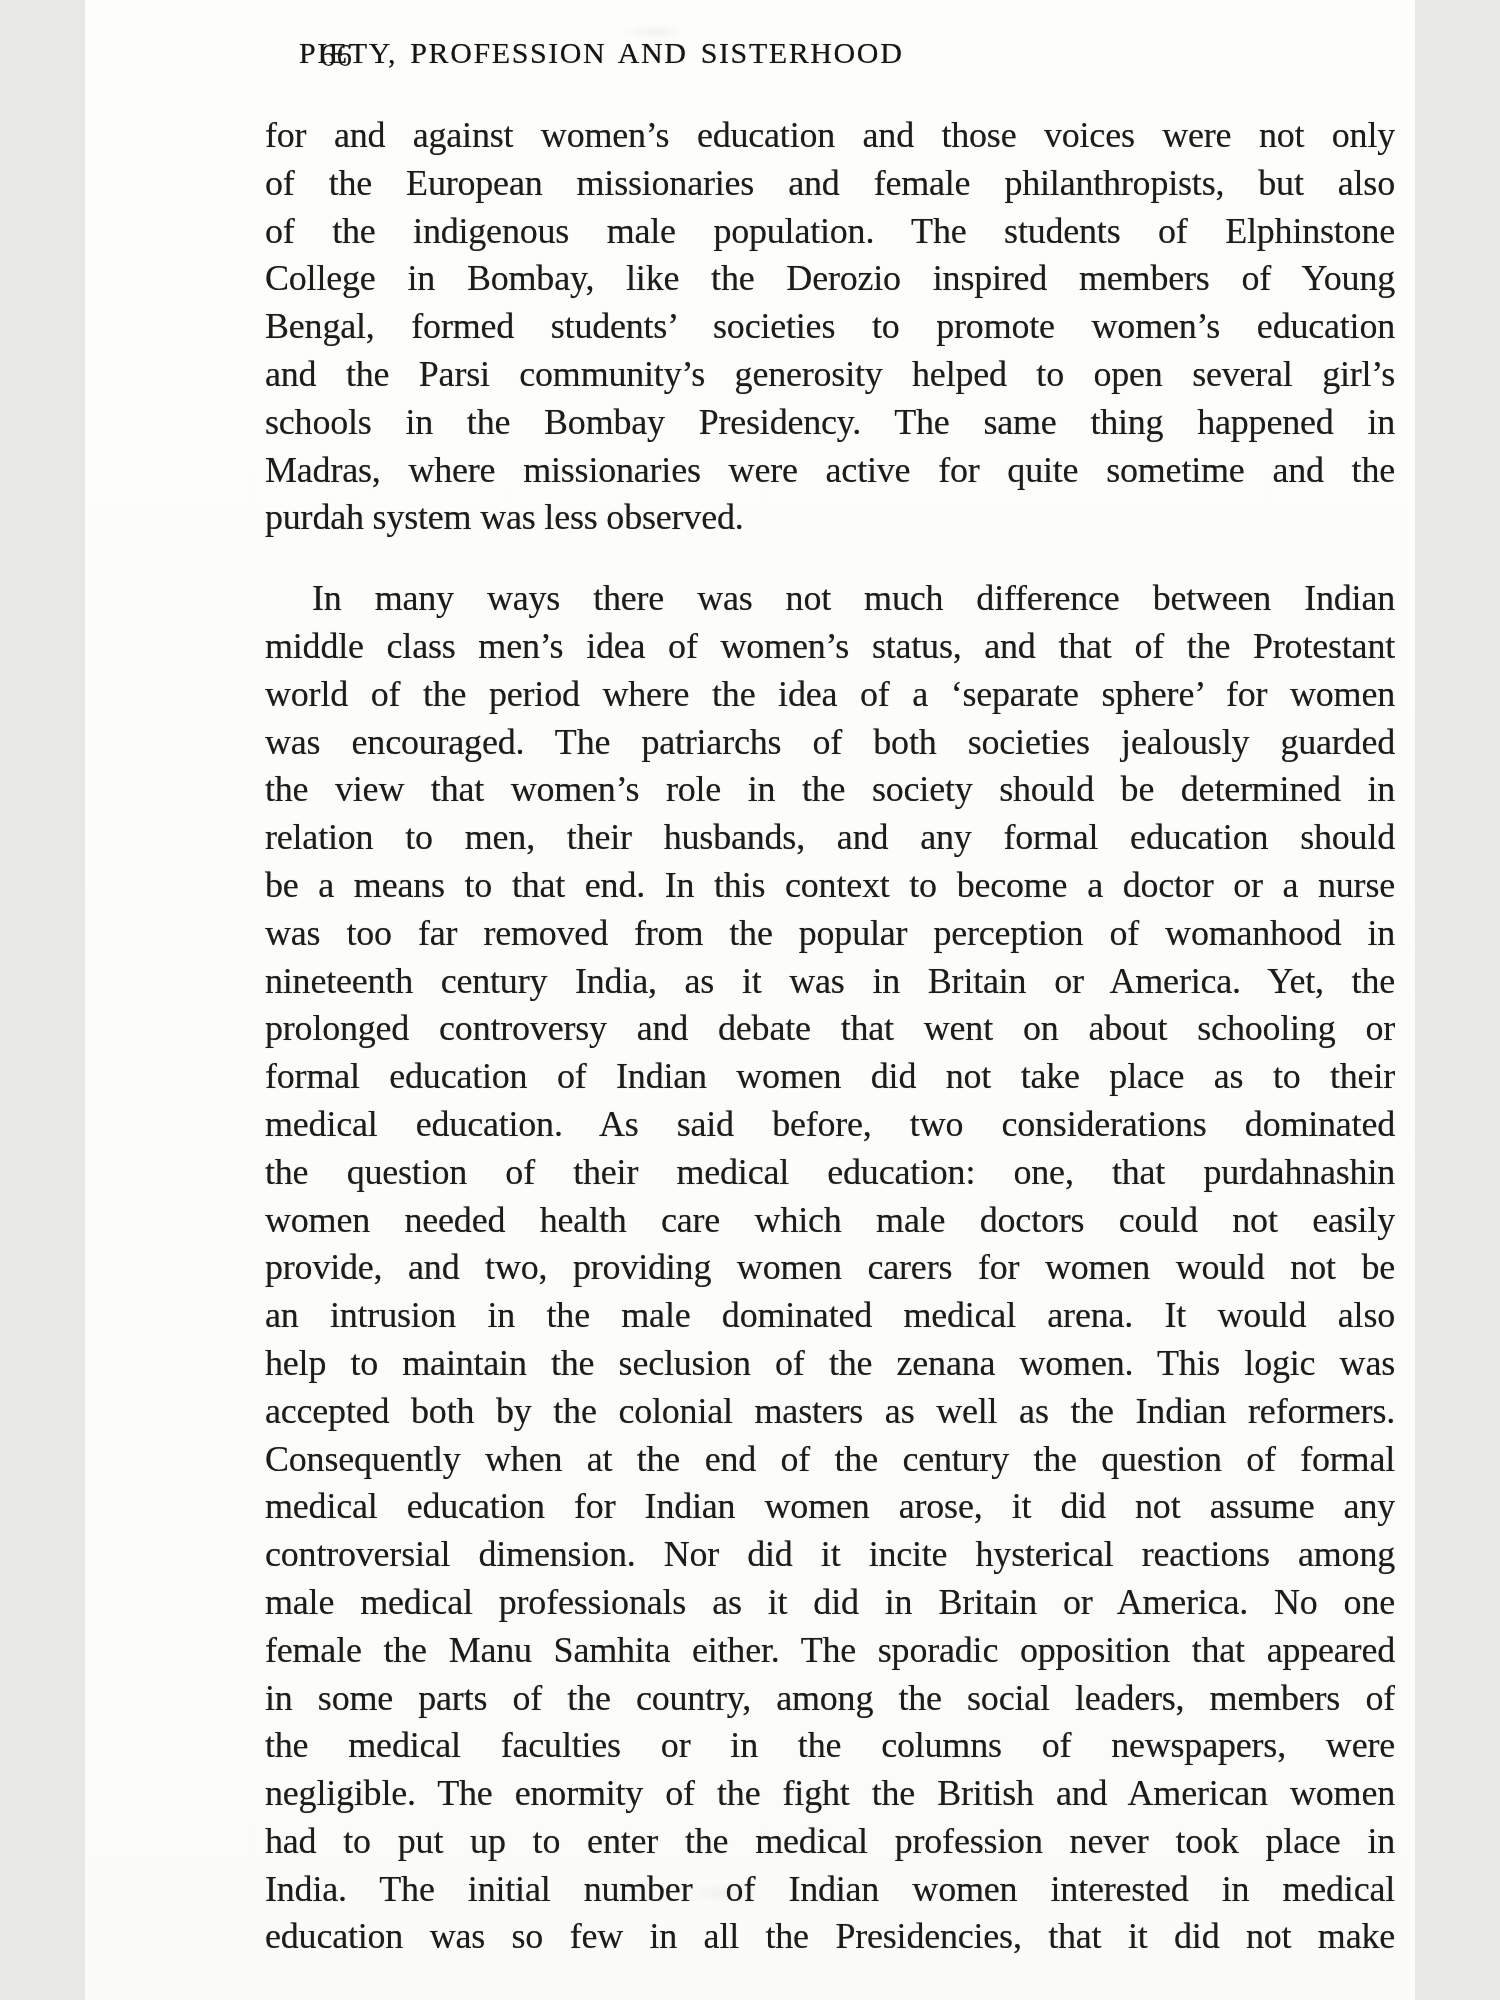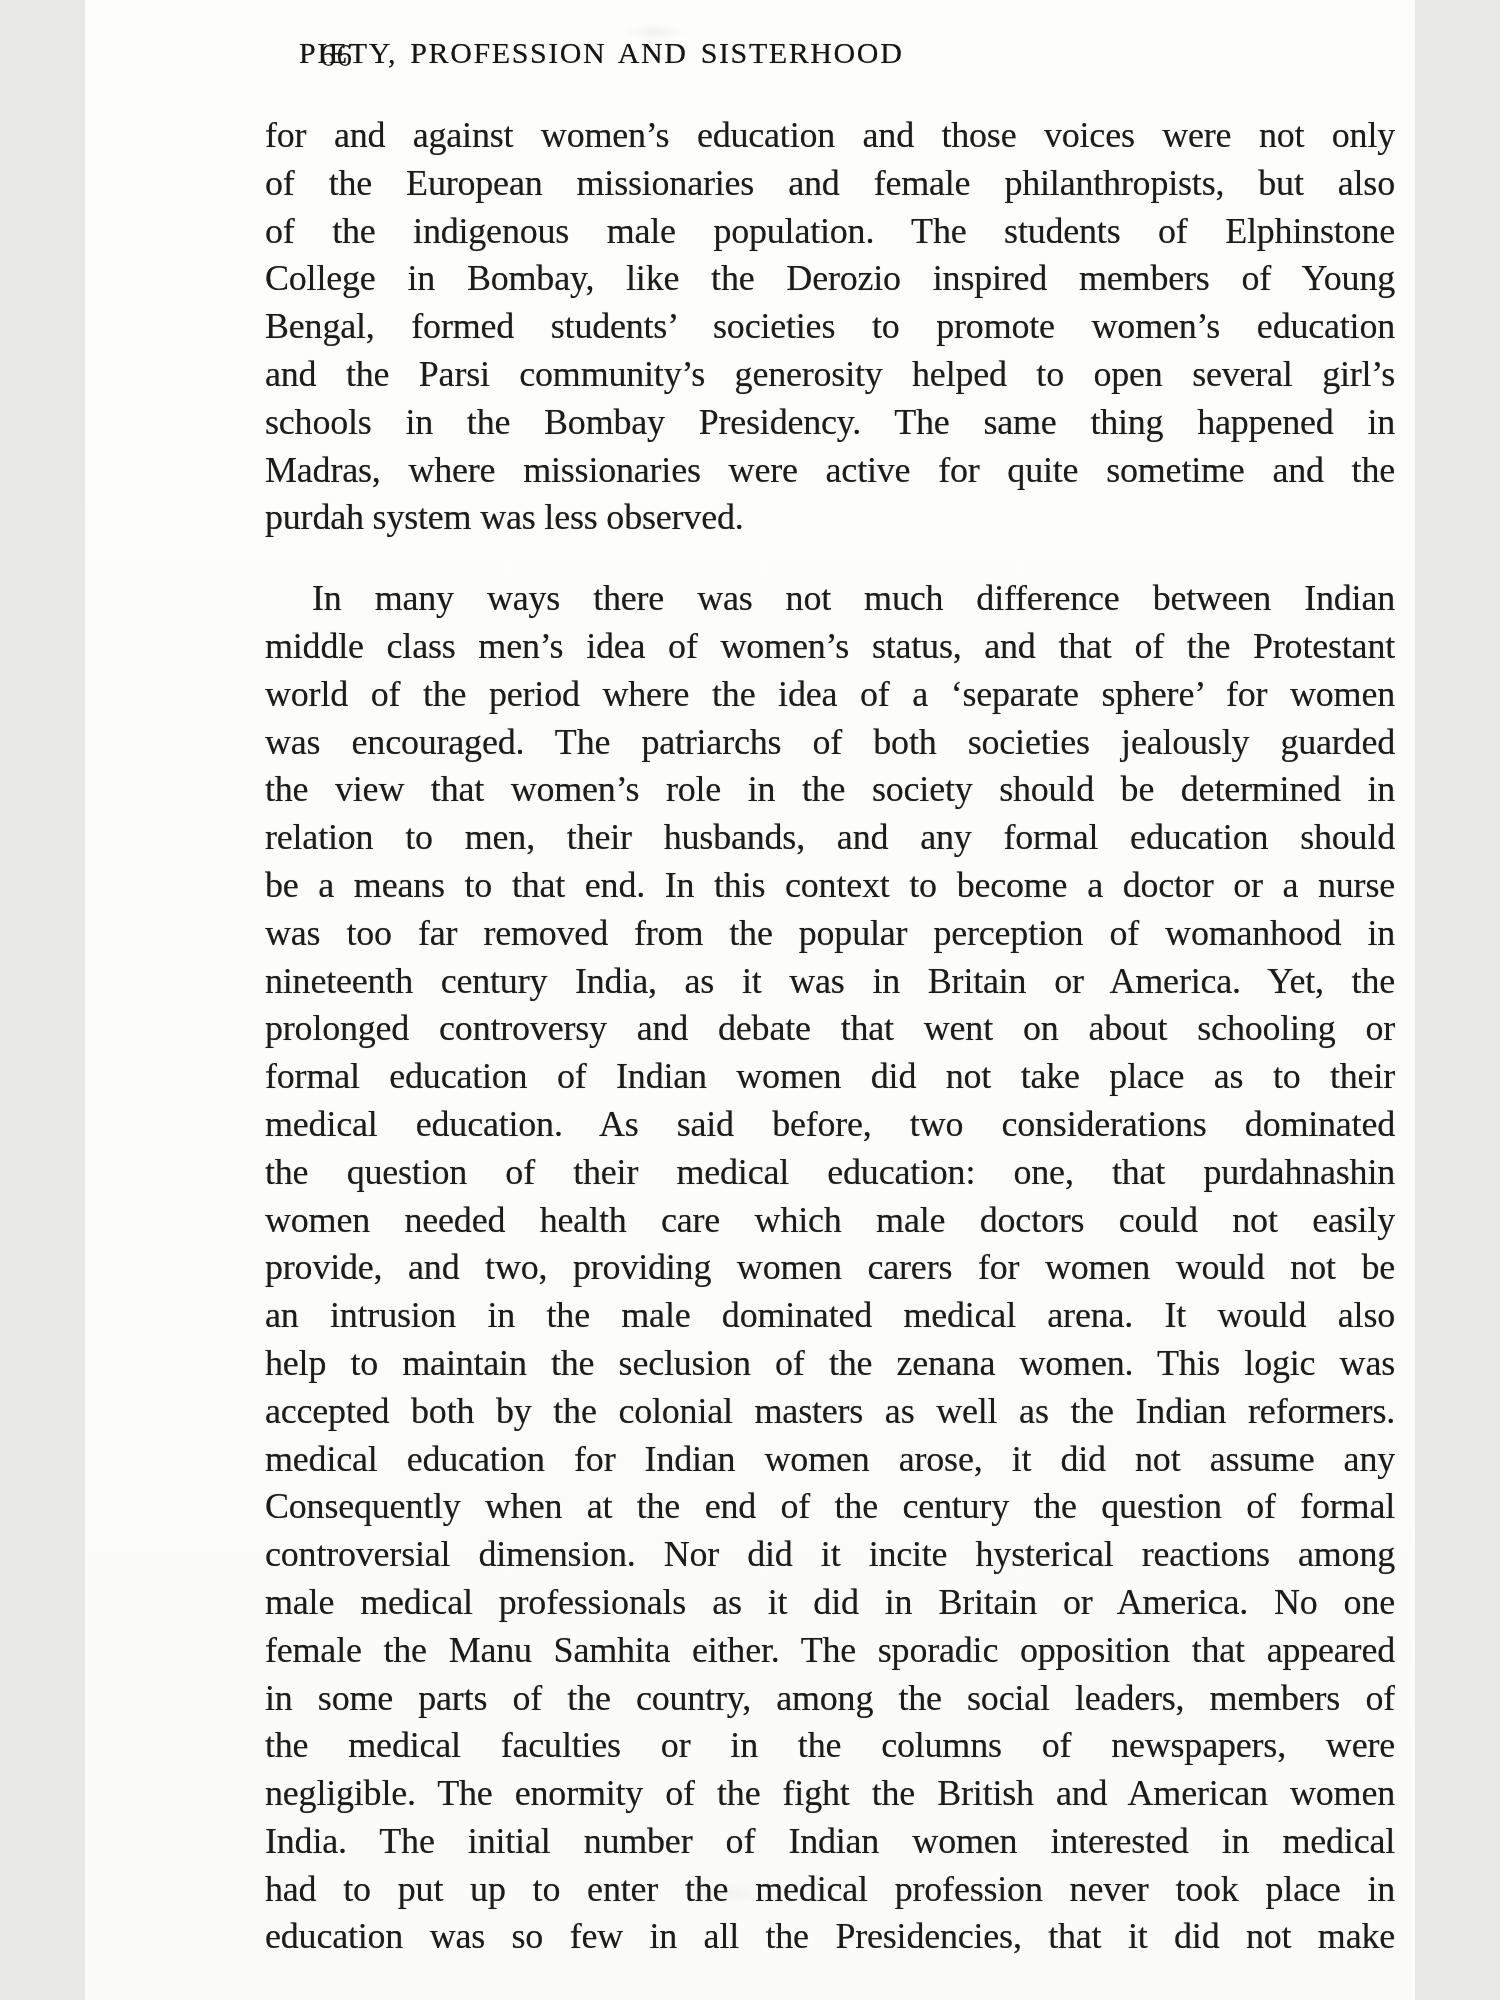--- a/index.html
+++ b/index.html
@@ -102,25 +102,25 @@
       <div class="line">nineteenth century India, as it was in Britain or America. Yet, the</div>
       <div class="line">prolonged controversy and debate that went on about schooling or</div>
       <div class="line">formal education of Indian women did not take place as to their</div>
       <div class="line">medical education. As said before, two considerations dominated</div>
       <div class="line">the question of their medical education: one, that purdahnashin</div>
       <div class="line">women needed health care which male doctors could not easily</div>
       <div class="line">provide, and two, providing women carers for women would not be</div>
       <div class="line">an intrusion in the male dominated medical arena. It would also</div>
       <div class="line">help to maintain the seclusion of the zenana women. This logic was</div>
       <div class="line">accepted both by the colonial masters as well as the Indian reformers.</div>
+      <div class="line">Consequently when at the end of the century the question of formal</div>
       <div class="line">medical education for Indian women arose, it did not assume any</div>
-      <div class="line">Consequently when at the end of the century the question of formal</div>
       <div class="line">controversial dimension. Nor did it incite hysterical reactions among</div>
       <div class="line">male medical professionals as it did in Britain or America. No one</div>
       <div class="line">female the Manu Samhita either. The sporadic opposition that appeared</div>
       <div class="line">in some parts of the country, among the social leaders, members of</div>
       <div class="line">the medical faculties or in the columns of newspapers, were</div>
       <div class="line">negligible. The enormity of the fight the British and American women</div>
+      <div class="line">had to put up to enter the medical profession never took place in</div>
       <div class="line">India. The initial number of Indian women interested in medical</div>
-      <div class="line">had to put up to enter the medical profession never took place in</div>
       <div class="line">education was so few in all the Presidencies, that it did not make</div>
     </div>
 </div>
 
 </body></html>

